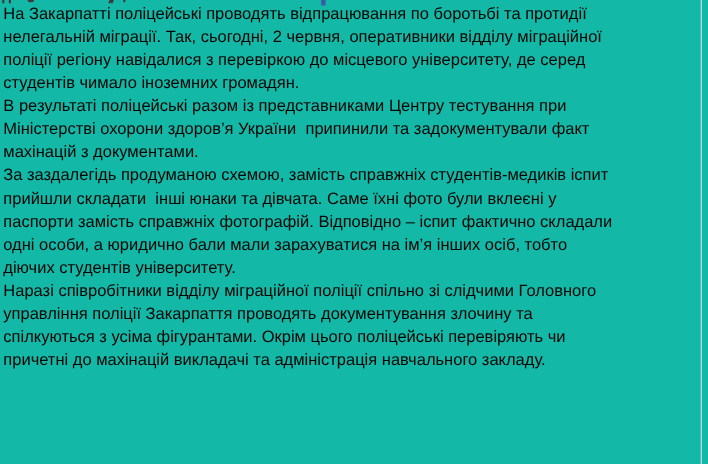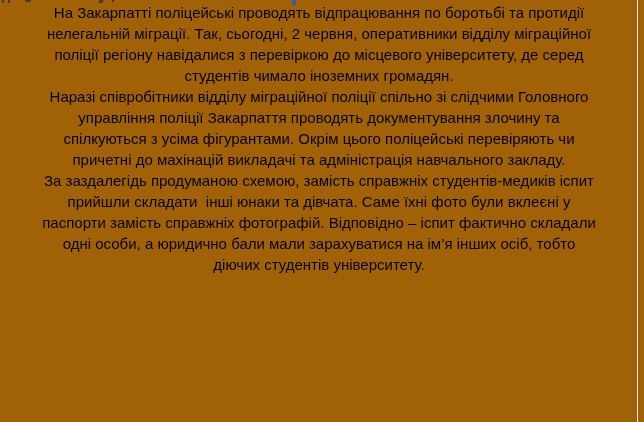--- a/index.html
+++ b/index.html
@@ -8,22 +8,21 @@
     width: 644px;
     height: 422px;
     background: #ffffff;
     overflow: hidden;
     position: relative;
     font-family: "Liberation Sans", "DejaVu Sans", sans-serif;
   }
   .post-content-area {
     position: absolute;
     inset: 0;
-    background: #a16207;
-    text-align: center;
+    background: #14b8a6;
   }
   
   .clipped-line {
     position: absolute;
     top: 0; left: 0;
     width: 644px; height: 6px;
   }
   .clipped-line .mark {
     position: absolute;
     top: 0;
@@ -72,26 +71,29 @@
     <span class="mark m4"></span>
     <span class="mark m5"></span>
     <span class="mark m6"></span>
   </div>
 
   <div class="post-text">
     <p>На Закарпатті поліцейські проводять відпрацювання по боротьбі та протидії
 нелегальній міграції. Так, сьогодні, 2 червня, оперативники відділу міграційної
 поліції регіону навідалися з перевіркою до місцевого університету, де серед
 студентів чимало іноземних громадян.</p>
-    <p>Наразі співробітники відділу міграційної поліції спільно зі слідчими Головного
-управління поліції Закарпаття проводять документування злочину та
-спілкуються з усіма фігурантами. Окрім цього поліцейські перевіряють чи
-причетні до махінацій викладачі та адміністрація навчального закладу.</p>
+    <p>В результаті поліцейські разом із представниками Центру тестування при
+Міністерстві охорони здоров’я України  припинили та задокументували факт
+махінацій з документами.</p>
     <p>За заздалегідь продуманою схемою, замість справжніх студентів-медиків іспит
 прийшли складати  інші юнаки та дівчата. Саме їхні фото були вклеєні у
 паспорти замість справжніх фотографій. Відповідно – іспит фактично складали
 одні особи, а юридично бали мали зарахуватися на ім’я інших осіб, тобто
 діючих студентів університету.</p>
+    <p>Наразі співробітники відділу міграційної поліції спільно зі слідчими Головного
+управління поліції Закарпаття проводять документування злочину та
+спілкуються з усіма фігурантами. Окрім цього поліцейські перевіряють чи
+причетні до махінацій викладачі та адміністрація навчального закладу.</p>
   </div>
 
   <div class="right-border"></div>
 
 </div>
 
 </body></html>

